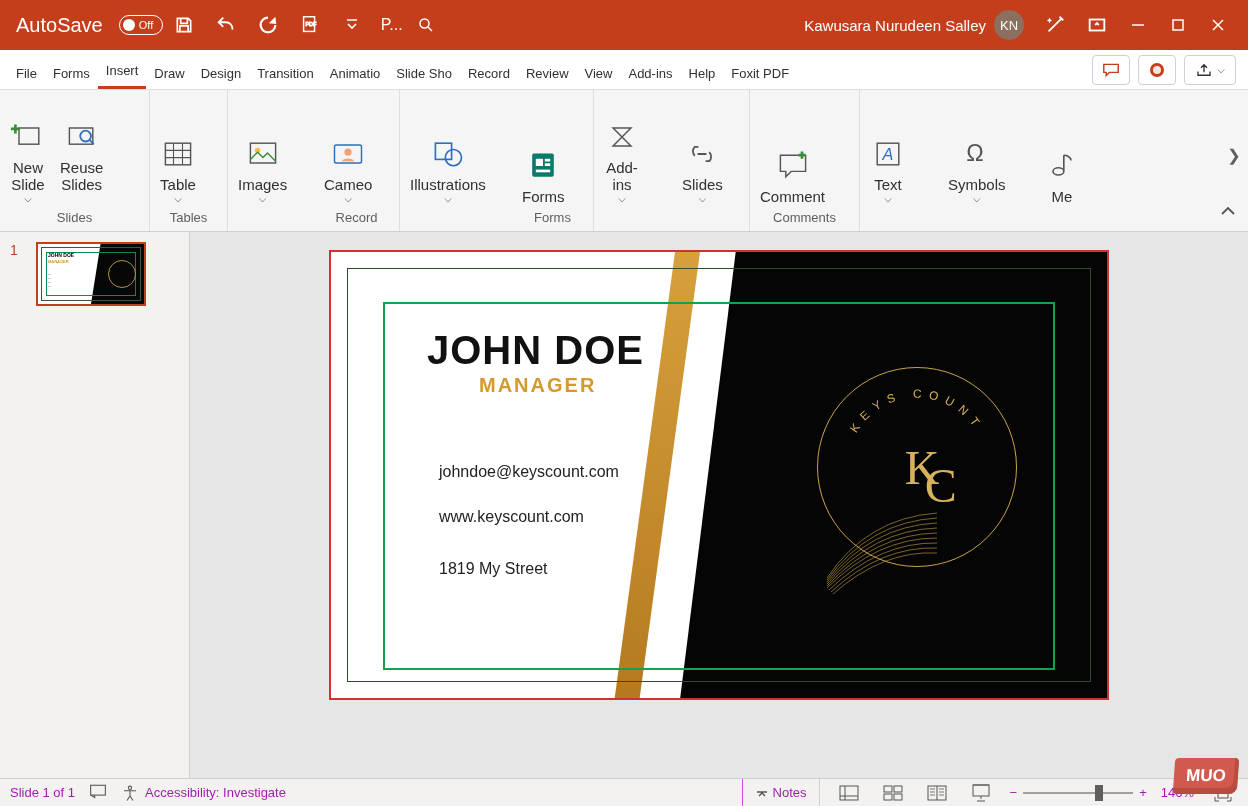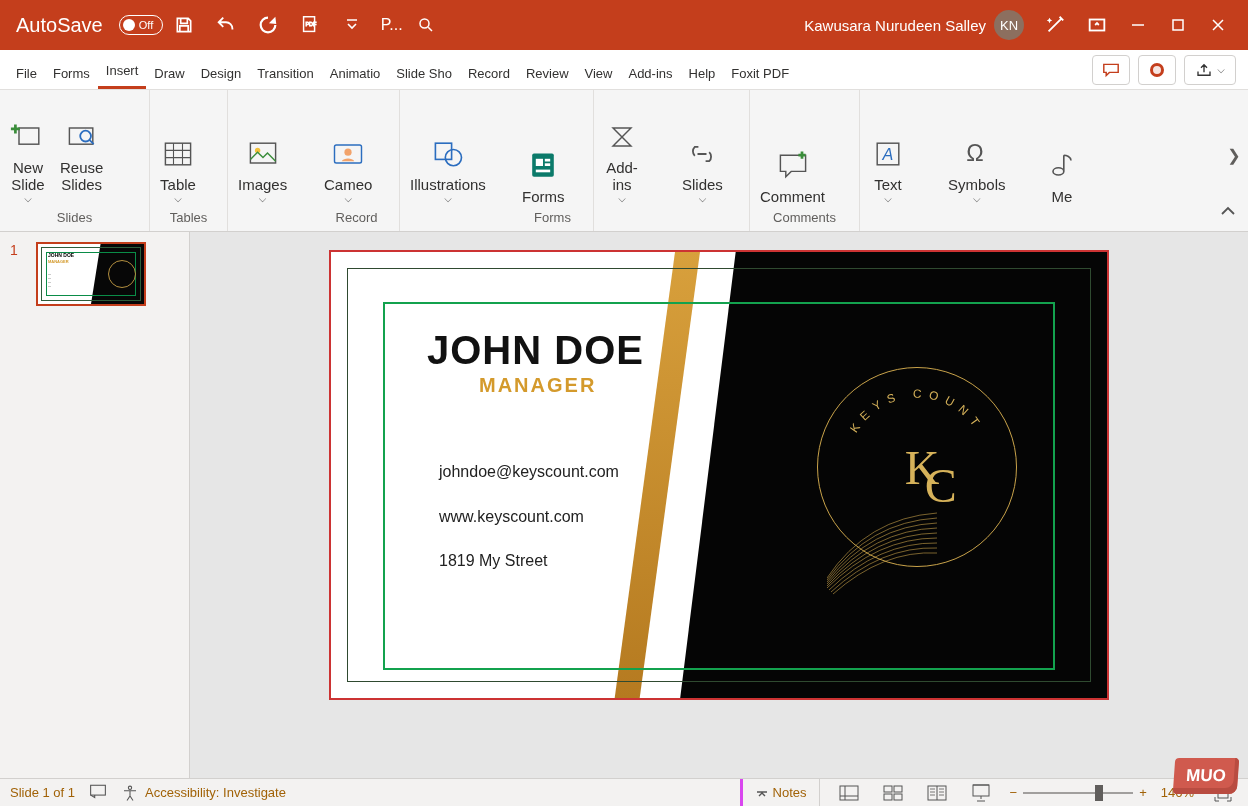--- a/index.html
+++ b/index.html
@@ -63,23 +63,23 @@
   .slide .role { position:absolute; left:148px; top:122px; font-size:20px; font-weight:700; color:#d49a2c; letter-spacing:2px;}
   .slide .info { position:absolute; left:108px; top:198px; font-size:16px; color:#222; line-height:2.8;}
   .slide .logo { position:absolute; right:90px; top:115px; width:200px; height:200px; border:1.2px solid #c9a34a; border-radius:50%; display:flex; align-items:center; justify-content:center;}
   .slide .logo .kc { font-family: "Times New Roman", serif; color:#d6b25a; font-size:48px; letter-spacing:-10px; position:relative;}
   .slide .logo .kc::after { content:"C"; position:absolute; left:20px; top:18px; font-size:48px; color:#d6b25a;}
   .slide .logo .arc-text { position:absolute; width:100%; height:100%; }
   .slide .logo .arc-text svg { width:100%; height:100%; overflow:visible;}
   .slide .logo .arc-text text { fill:#d6b25a; font-size:12px; letter-spacing:7px; font-family:"Segoe UI"; }
   .slide .swirl { position:absolute; right:160px; bottom:100px; }
   
-  .status { height:28px; background:#f3f2f1; border-top:1px solid #d2d0ce; display:flex; align-items:center; font-size:13px; color:#a16207; padding:0 10px; gap:14px;}
+  .status { height:28px; background:#f3f2f1; border-top:1px solid #d2d0ce; display:flex; align-items:center; font-size:13px; color:#a21caf; padding:0 10px; gap:14px;}
   .status .spacer { flex:1; }
-  .status .notes { display:flex; align-items:center; gap:4px; border-left:3px solid #d946ef; border-right:1px solid #d2d0ce; padding:0 12px; height:100%;}
+  .status .notes { display:flex; align-items:center; gap:4px; border-left:1px solid #d946ef; border-right:1px solid #d2d0ce; padding:0 12px; height:100%;}
   .status .view-btn { width:30px; height:22px; display:flex; align-items:center; justify-content:center; cursor:pointer;}
   .status .zoom-slider { display:flex; align-items:center; gap:6px;}
   .status .slider-track { width:110px; height:2px; background:#a19f9d; position:relative;}
   .status .slider-knob { width:8px; height:16px; background:#605e5c; position:absolute; top:-7px; left:72px;}
   .muo-badge { position:absolute; right:10px; bottom:12px; width:64px; height:36px; background:#d05a4e; color:#fff; font-weight:700; border-radius:4px 4px 8px 4px; display:flex; align-items:center; justify-content:center; font-size:17px; transform:skewX(-4deg); box-shadow:inset -4px -6px 0 #b94c41;}
 </style>
 </head>
 <body>
 
 <div class="titlebar">
@@ -427,21 +427,21 @@
       <div class="left-half"></div>
       <div class="right-half"></div>
       <div class="gold-band"></div>
       <div class="frame1"></div>
       <div class="frame2"></div>
       <div class="name">JOHN DOE</div>
       <div class="role">MANAGER</div>
       <div class="info">
         <div>johndoe@keyscount.com</div>
         <div>www.keyscount.com</div>
-        <div style="line-height:1.6; margin-top:8px;">
+        <div style="line-height:1.6; margin-top:16px;">
           <div>1819 My Street</div>
         </div>
       </div>
       <div class="logo">
         <div class="arc-text">
           <svg viewBox="0 0 200 200">
             <defs>
                 <path id="arc" d="M30 100a70 70 0 11140 0 70 70 0 11-140 0"></path>
               </defs>
             <text><textPath href="#arc" startOffset="8%">KEYS COUNT</textPath></text>

